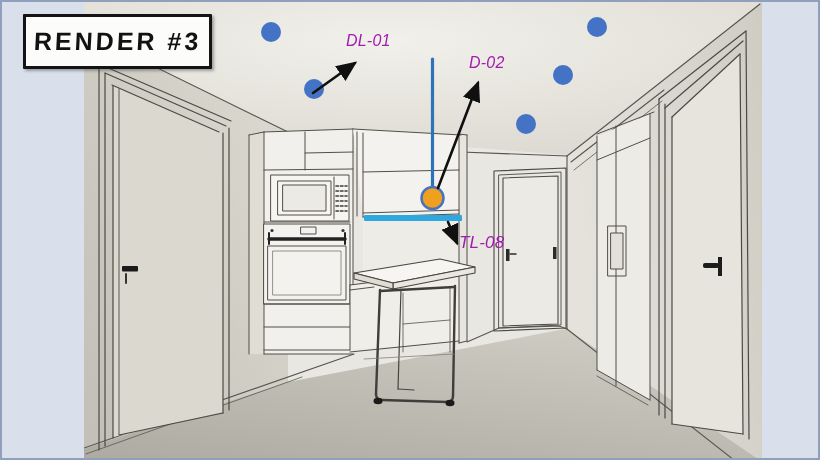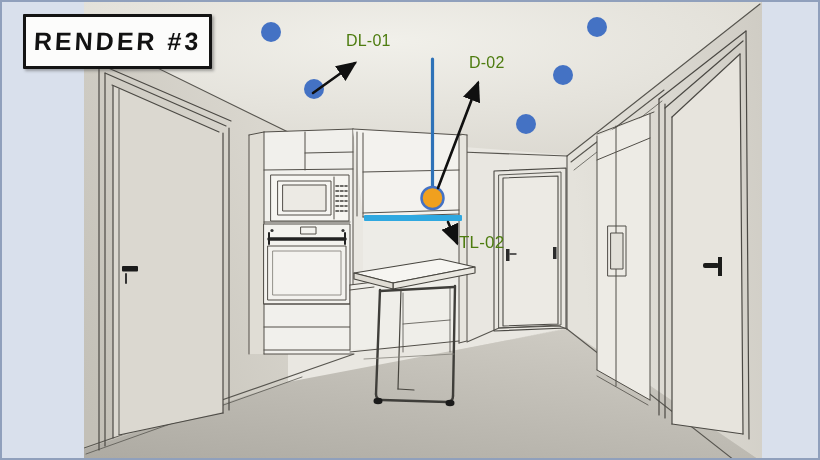--- a/index.html
+++ b/index.html
@@ -27,22 +27,22 @@
     position:absolute;left:21px;top:12px;width:183px;height:49px;
     background:#fcfcfb;border:3px solid #141414;border-radius:1px;
     box-shadow:2px 2px 3px rgba(70,70,70,0.45);
     display:flex;align-items:center;justify-content:center;z-index:5;
   }
   .title-text{
     font-weight:700;font-size:25px;letter-spacing:3px;color:#121212;
     transform:skewX(-3deg);white-space:nowrap;
   }
   .anno-label{
-    position:absolute;color:#4d7c0f;font-size:16px;letter-spacing:0.2px;
-    z-index:4;white-space:nowrap;
+    position:absolute;color:#a21caf;font-size:16px;letter-spacing:0.2px;
+    z-index:4;white-space:nowrap;font-style:italic;
   }
   .lbl-dl{left:344px;top:30px;}
   .lbl-d{left:467px;top:52px;}
   .lbl-tl{left:457px;top:231px;font-size:17px;}
 </style>
 </head>
 <body>
 
 <div class="slide">
 
@@ -252,19 +252,19 @@
           <path d="M311,91 L353,61" marker-end="url(#ah)"></path>
           <path d="M436,186 L476,81" marker-end="url(#ah)"></path>
           <path d="M446,220 L455,241" marker-end="url(#ah)"></path>
         </g>
       </g>
     </g>
   </svg>
 
   <div class="anno-label lbl-dl">DL-01</div>
   <div class="anno-label lbl-d">D-02</div>
-  <div class="anno-label lbl-tl">TL-02</div>
+  <div class="anno-label lbl-tl">TL-08</div>
 
   <div class="title-box">
     <span class="title-text">RENDER #3</span>
   </div>
 
 </div>
 
 </body></html>

